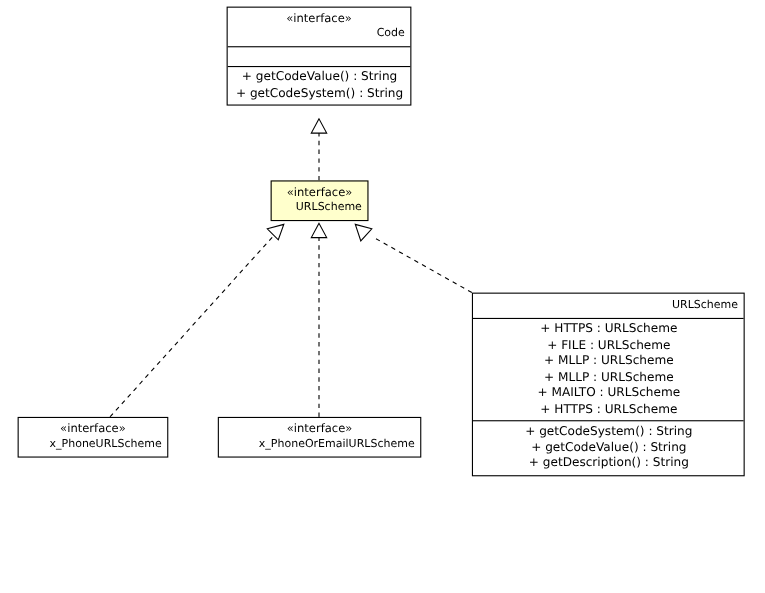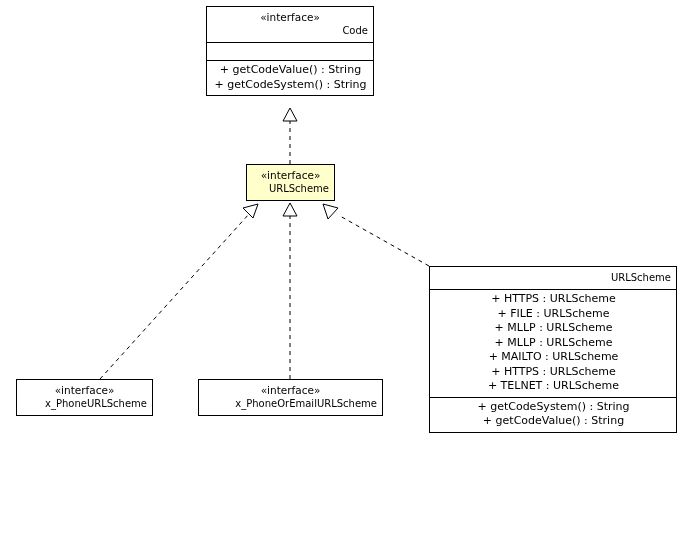--- a/index.html
+++ b/index.html
@@ -150,21 +150,21 @@
     <div class="compartment header">
       <span class="type-name">URLScheme</span>
     </div>
     <div class="compartment divider-top members">
       <span class="member">+ HTTPS : URLScheme</span>
       <span class="member">+ FILE : URLScheme</span>
       <span class="member">+ MLLP : URLScheme</span>
       <span class="member">+ MLLP : URLScheme</span>
       <span class="member">+ MAILTO : URLScheme</span>
       <span class="member">+ HTTPS : URLScheme</span>
-      <span class="member">+ TELNET : URLScheme</span>
     </div>
     <div class="compartment divider-top members">
       <span class="member">+ getCodeSystem() : String</span>
       <span class="member">+ getCodeValue() : String</span>
+      <span class="member">+ getDescription() : String</span>
     </div>
   </div>
 
 </div>
 
 </body></html>

